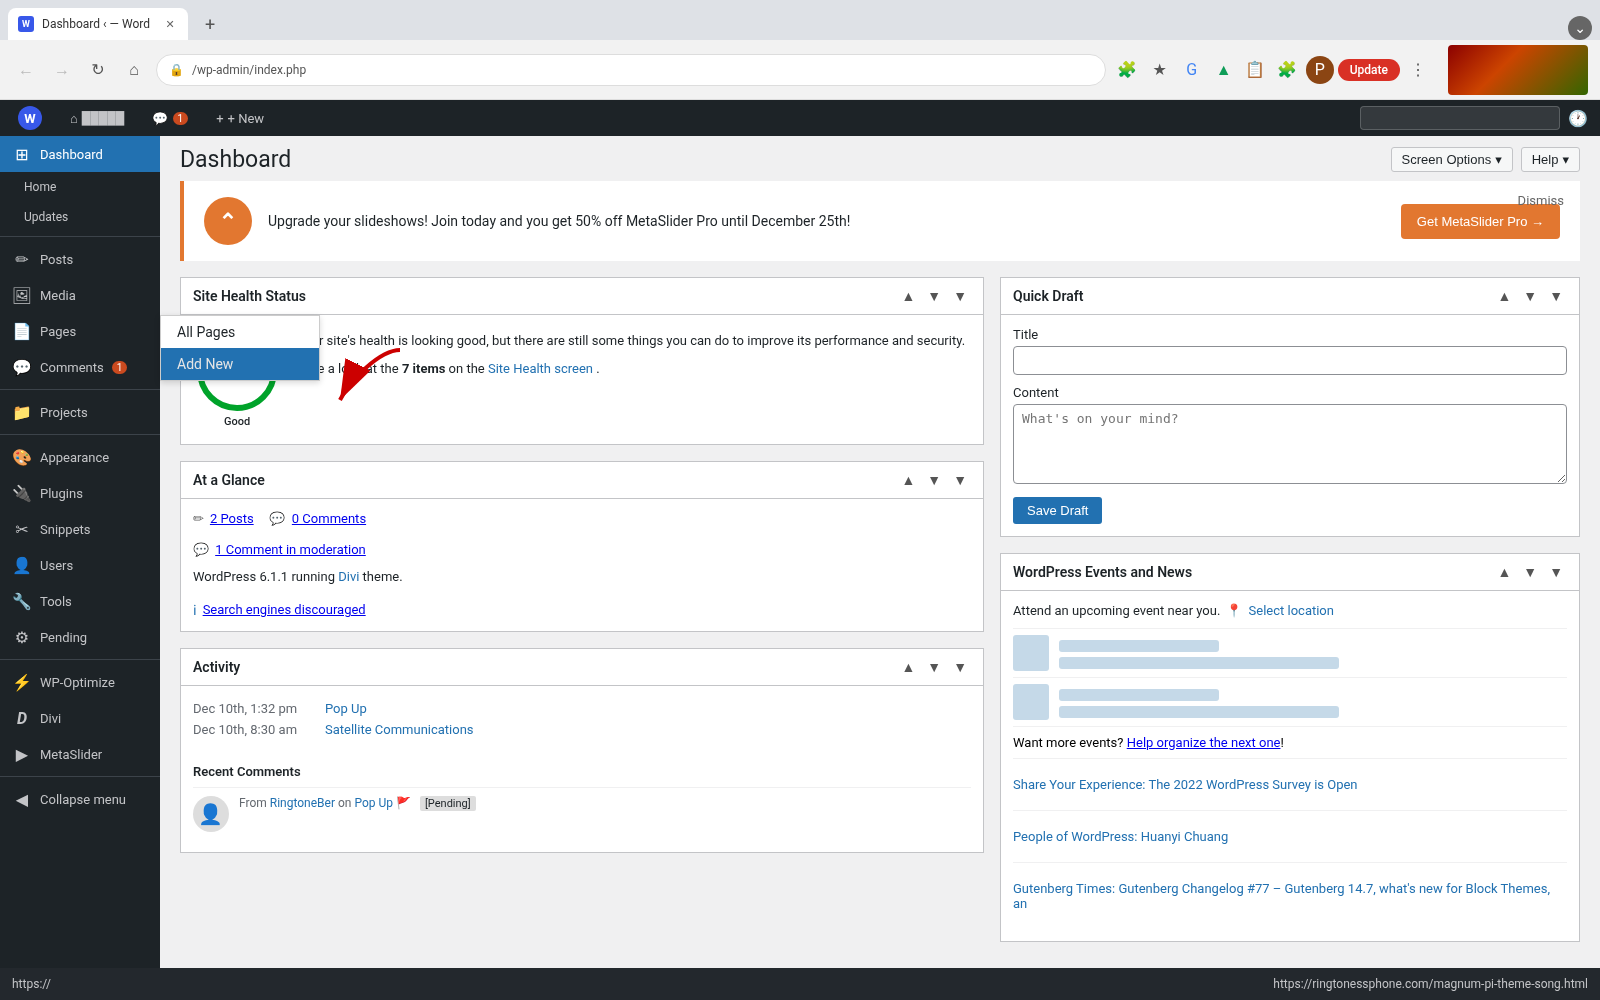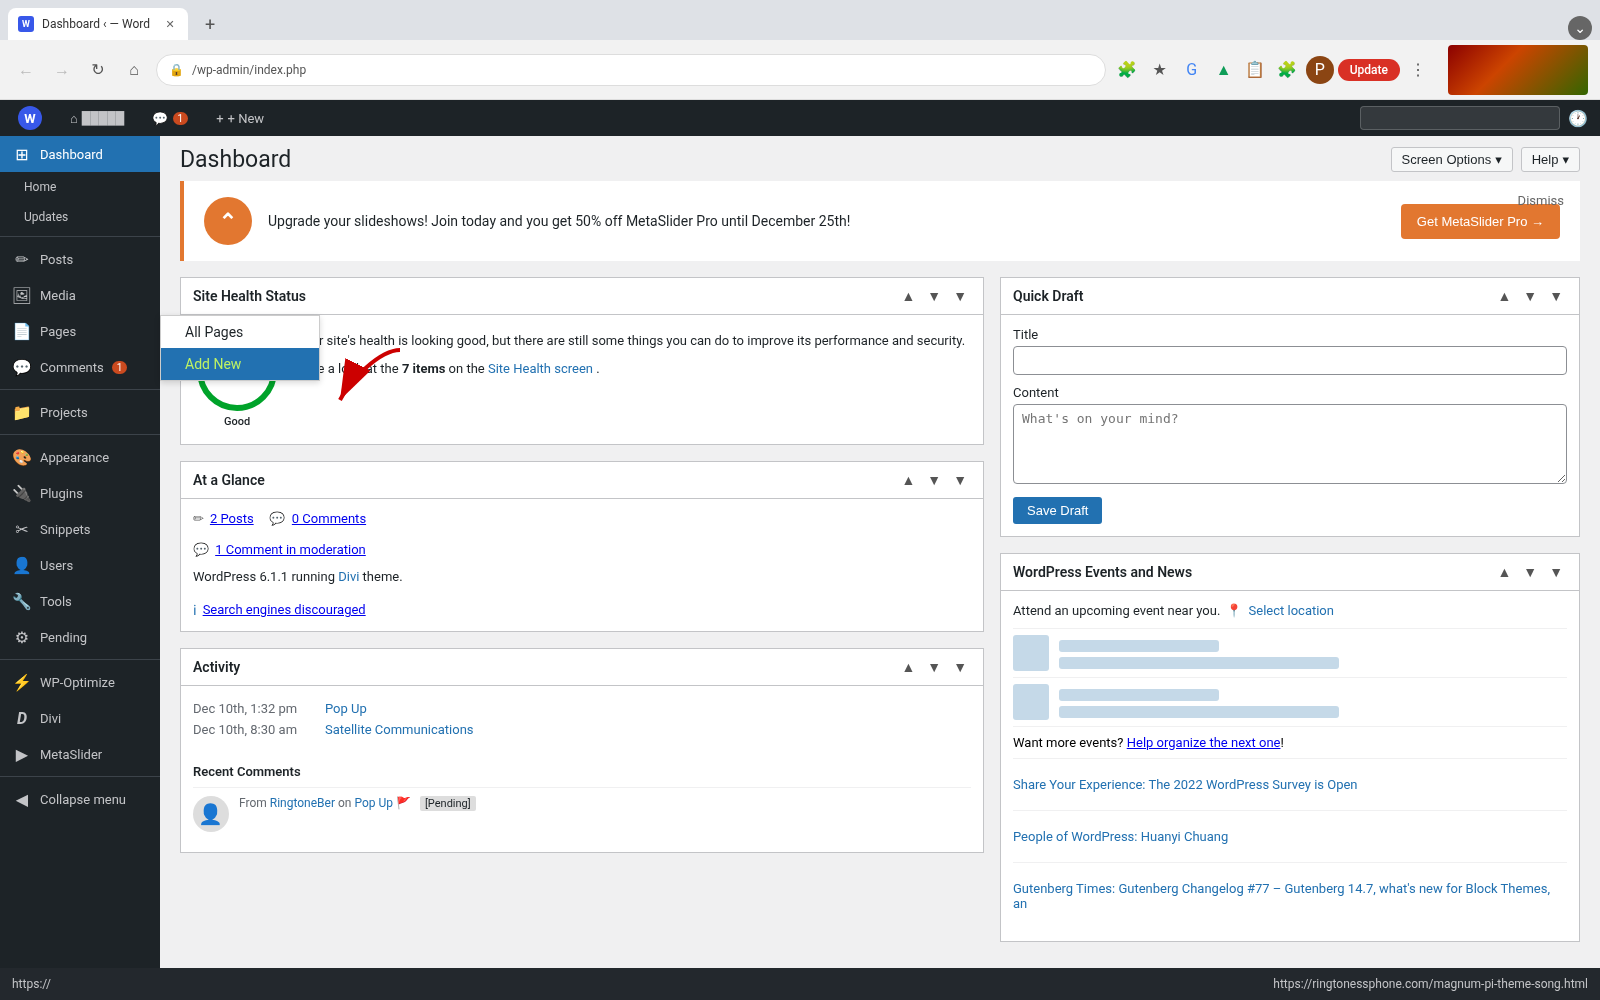--- a/index.html
+++ b/index.html
@@ -112,22 +112,22 @@
     
     .events-body { padding: 12px; }
     .events-location { font-size: 13px; color: #1d2327; margin-bottom: 10px; display: flex; align-items: center; gap: 6px; }
     .events-location a { color: #2271b1; text-decoration: none; }
     .news-item { padding: 18px 0; border-top: 1px solid #f0f0f1; }
     .news-link { color: #2271b1; text-decoration: none; font-size: 13px; }
     .blurred-text { display: inline-block; background: #c5d9e8; border-radius: 3px; height: 12px; vertical-align: middle; }
 
     
     .dropdown-menu { position: absolute; background: white; border: 1px solid #ccc; border-radius: 0; box-shadow: 0 2px 6px rgba(0,0,0,0.15); z-index: 1000; min-width: 160px; top: 315px; left: 160px; }
-    .dropdown-item { display: block; padding: 8px 24px; font-size: 14px; color: #1d2327; text-decoration: none; cursor: pointer; }
-    .dropdown-item:hover, .dropdown-item.active { background: #2271b1; color: #bef264; }
+    .dropdown-item { display: block; padding: 8px 16px; font-size: 14px; color: #1d2327; text-decoration: none; cursor: pointer; }
+    .dropdown-item:hover, .dropdown-item.active { background: #2271b1; color: #e5e5e5; }
 
     
     .red-arrow { position: absolute; left: 330px; top: 340px; z-index: 999; }
 
     
     .status-bar { position: fixed; bottom: 0; left: 0; right: 0; background: #23282d; color: #c3c4c7; font-size: 12px; height: 32px; display: flex; align-items: center; padding: 0 12px; gap: 20px; z-index: 2000; }
     .status-left { color: #c3c4c7; }
     .status-right { margin-left: auto; color: #c3c4c7; }
   </style>
 </head>

